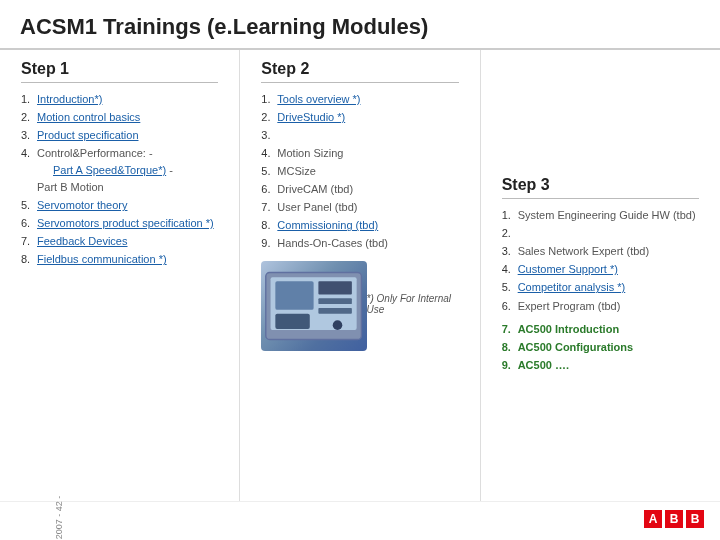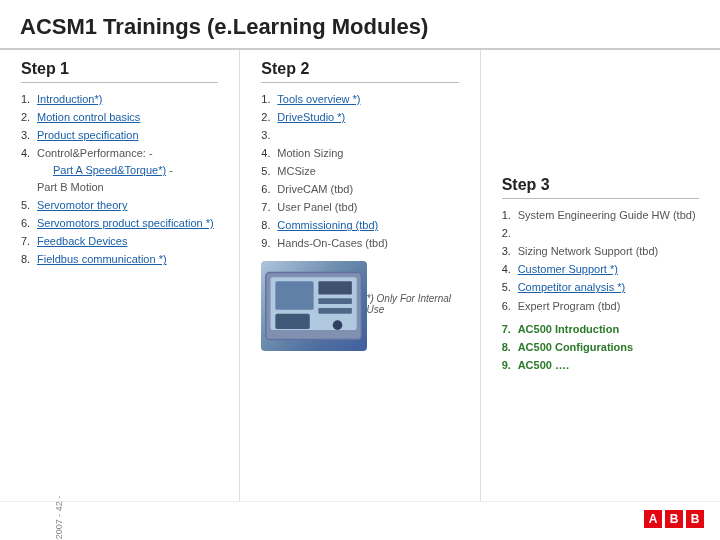--- a/index.html
+++ b/index.html
@@ -230,21 +230,21 @@
       <ol class="step-list">
         <li>
           <span class="list-num">1.</span>
           <span class="list-text">System Engineering Guide HW (tbd)</span>
         </li>
         <li>
           <span class="list-num">2.</span>
         </li>
         <li>
           <span class="list-num">3.</span>
-          <span class="list-text">Sizing Network Support (tbd)</span>
+          <span class="list-text">Sales Network Expert (tbd)</span>
         </li>
         <li>
           <span class="list-num">4.</span>
           <span class="list-text link">Customer Support *)</span>
         </li>
         <li>
           <span class="list-num">5.</span>
           <span class="list-text link">Competitor analysis *)</span>
         </li>
         <li>

